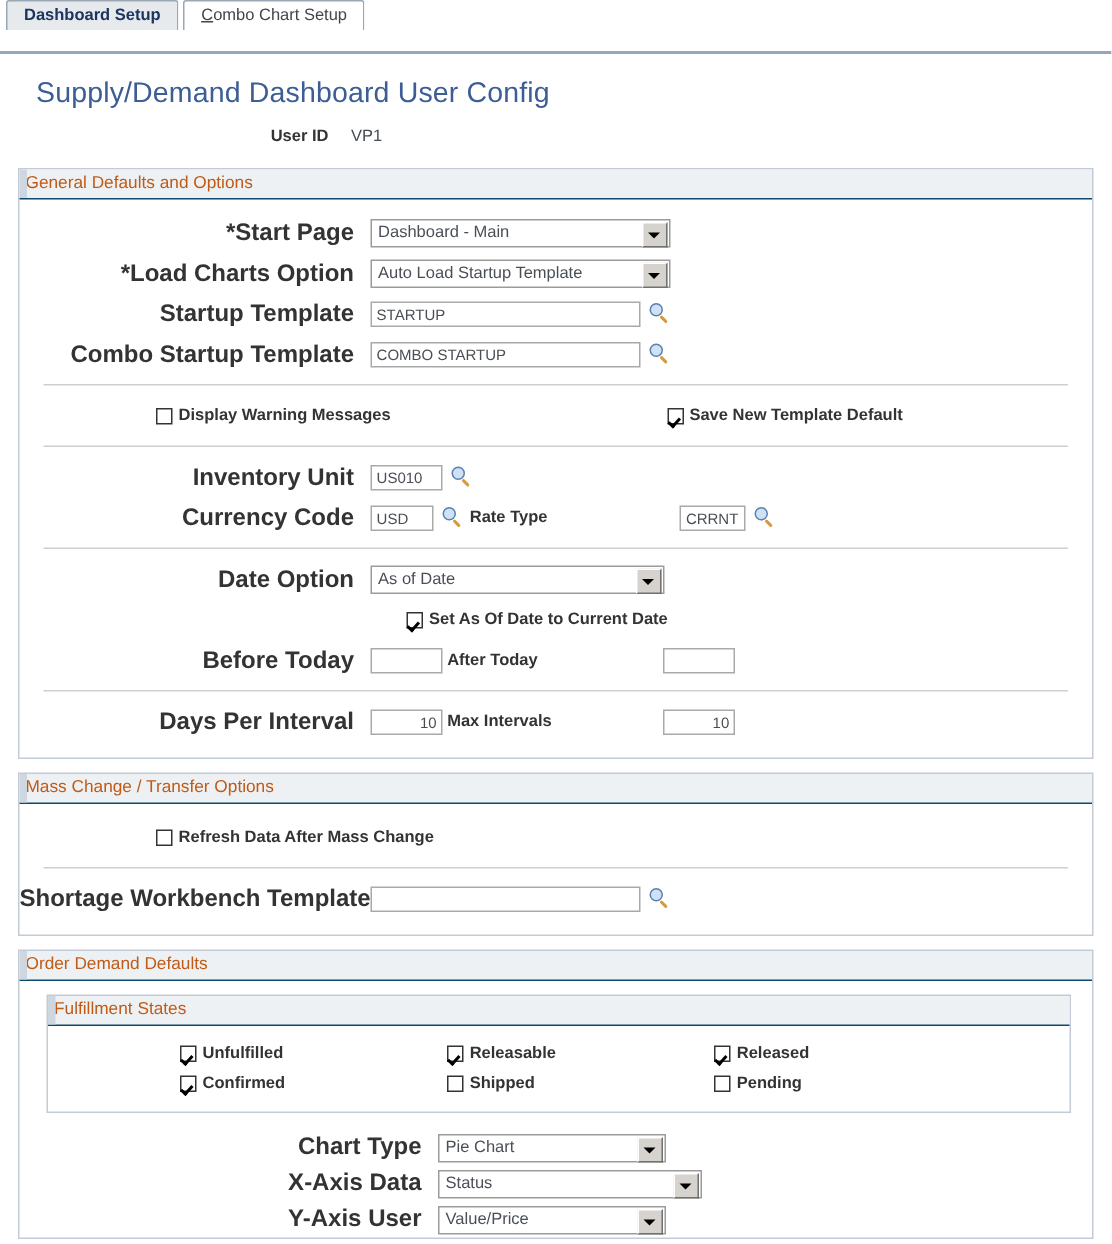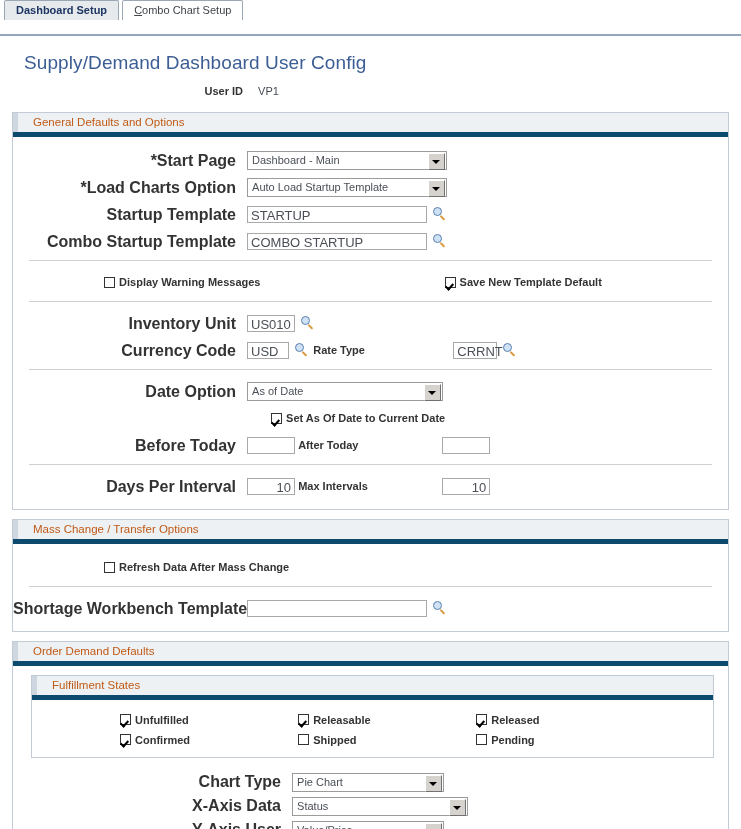--- a/index.html
+++ b/index.html
@@ -16,49 +16,49 @@
     border:1px solid #9aa7b5;border-bottom:none;font-size:11px;
     border-radius:2px 2px 0 0;
   }
   .tab.active{background:#e7eaed;color:#1c3461;font-weight:bold;}
   .tab.inactive{background:#ffffff;color:#41464b;}
   .tab.inactive .acc{text-decoration:underline;}
   
   .page-title{
     margin:16px 0 0 24px;font-size:19px;color:#3c5e95;letter-spacing:.1px;
   }
-  .userid-row{margin-top:11px;padding-left:24px;height:18px;}
+  .userid-row{margin-top:11px;height:18px;}
   .userid-label{display:inline-block;width:219px;text-align:right;font-weight:bold;color:#333;font-size:11px;}
   .userid-val{display:inline-block;margin-left:12px;color:#454a52;font-size:11px;}
   
   .panel{margin:9px 12px 0 12px;border:1px solid #c3ccd6;background:#fff;}
   .panel-head{
-    height:19px;line-height:19px;background:#eef1f3;border-bottom:5px solid #0c4a6e;
-    position:relative;padding-left:20px;color:#c05a17;font-size:11.5px;
+    height:19px;line-height:19px;background:#eef1f3;border-bottom:1px solid #0c4a6e;
+    position:relative;padding-left:4px;color:#c05a17;font-size:11.5px;
   }
   .panel-head:before{content:"";position:absolute;left:0;top:0;bottom:0;width:5px;background:#ced7e0;}
   .panel-body{padding:9px 0 10px 0;}
   .panel.inner{margin:9px 14px 11px 18px;}
   .panel.inner .panel-body{padding:8px 0 9px 0;}
   
   .row{height:27px;line-height:27px;white-space:nowrap;}
   .row.tight{height:20px;line-height:20px;}
   .lbl{
     display:inline-block;width:231px;text-align:right;padding-right:8px;
     font-weight:bold;color:#333;font-size:16px;box-sizing:border-box;
     vertical-align:middle;
   }
   .lbl.req:before{content:"*";}
   .lbl2{
     display:inline-block;text-align:left;padding-right:7px;font-weight:bold;
     color:#333;font-size:11px;vertical-align:middle;
   }
   .txt{
     display:inline-block;height:17px;line-height:17px;vertical-align:middle;
-    border:1px solid #a9a9a9;background:#fff;color:#4a4f57;font-size:13px;
+    border:1px solid #a9a9a9;background:#fff;color:#4a4f57;font-size:10px;
     padding:0 3px;box-sizing:border-box;font-family:"Liberation Sans",sans-serif;
   }
   .txt.right{text-align:right;}
   .sel{
     display:inline-block;height:19px;vertical-align:middle;position:relative;
     border:1px solid #9b9b9b;background:#fff;box-sizing:border-box;
   }
   .sel .val{
     display:block;height:17px;line-height:17px;padding:0 22px 0 4px;
     color:#4a4f57;font-size:11px;overflow:hidden;white-space:nowrap;

